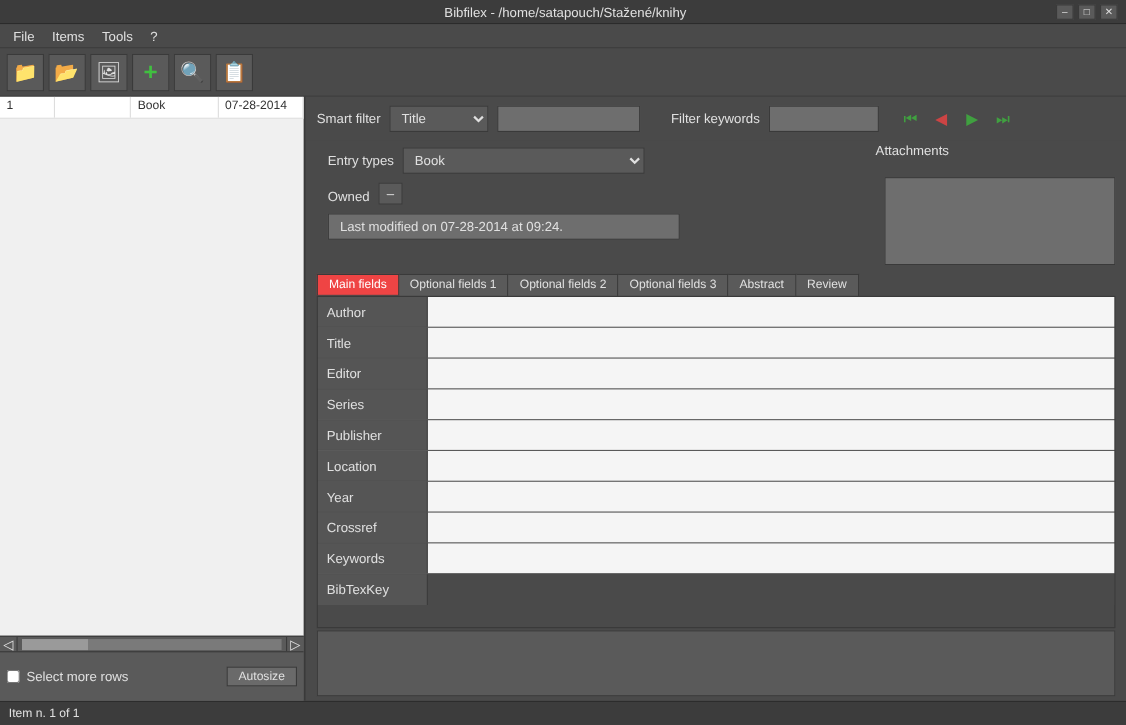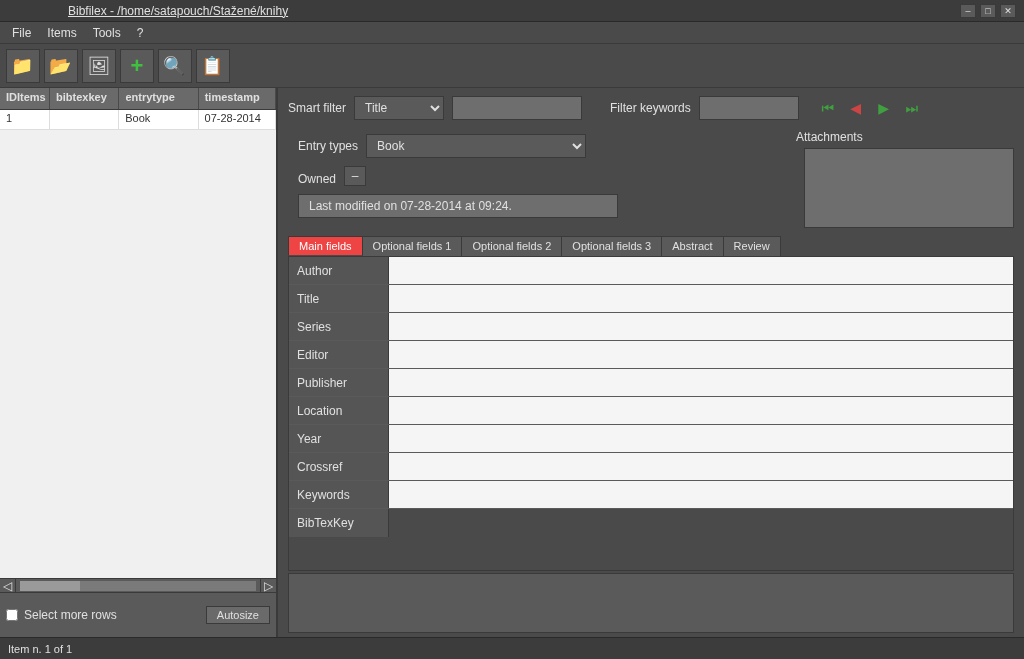--- a/index.html
+++ b/index.html
@@ -20,21 +20,21 @@
       display: flex;
       align-items: center;
       justify-content: space-between;
       padding: 0 8px;
       border-bottom: 1px solid #2a2a2a;
     }
     .title-bar-title {
       font-size: 12px;
       color: #e0e0e0;
       flex: 1;
-      text-decoration: underline;
+      text-align: center;
     }
     .title-bar-controls {
       display: flex;
       gap: 4px;
     }
     .title-bar-btn {
       width: 16px;
       height: 14px;
       background: #5a5a5a;
       border: 1px solid #3a3a3a;
@@ -427,26 +427,20 @@
   </div>
   <div class="toolbar-btn">
     <span style="font-size:18px;">📋</span>
   </div>
 </div>
 
 <div class="main-layout">
 
   <div class="left-panel">
 
-    <div class="table-header">
-      <div class="table-col-header col-id">IDItems</div>
-      <div class="table-col-header col-bibtex">bibtexkey</div>
-      <div class="table-col-header col-entry">entrytype</div>
-      <div class="table-col-header col-timestamp">timestamp</div>
-    </div>
 
     <div class="table-body">
       <div class="table-row">
         <div class="table-cell col-id">1</div>
         <div class="table-cell col-bibtex"></div>
         <div class="table-cell col-entry">Book</div>
         <div class="table-cell col-timestamp">07-28-2014</div>
       </div>
     </div>
 
@@ -503,21 +497,21 @@
           <span class="entry-label">Owned</span>
           <button class="owned-btn">–</button>
         </div>
 
         <div class="modified-row">
           <div class="modified-box">Last modified on 07-28-2014 at 09:24.</div>
         </div>
       </div>
 
       <div style="display:flex; flex-direction:column; align-items:flex-start; padding-left:10px;">
-        <span class="entry-label" style="margin-bottom:4px;">Attachments</span>
+        <span class="entry-label" style="margin-bottom:17px;">Attachments</span>
         <div class="attachments-box"></div>
       </div>
     </div>
 
     <div class="tabs-row">
       <div class="tab active">Main fields</div>
       <div class="tab">Optional fields 1</div>
       <div class="tab">Optional fields 2</div>
       <div class="tab">Optional fields 3</div>
       <div class="tab">Abstract</div>
@@ -527,25 +521,25 @@
     <div class="fields-area">
       <div class="field-row">
         <div class="field-label">Author</div>
         <input class="field-input" type="text" style="">
       </div>
       <div class="field-row">
         <div class="field-label">Title</div>
         <input class="field-input" type="text" style="">
       </div>
       <div class="field-row">
+        <div class="field-label">Editor</div>
+        <input class="field-input" type="text" style="">
+      </div>
+      <div class="field-row">
         <div class="field-label">Series</div>
-        <input class="field-input" type="text" style="">
-      </div>
-      <div class="field-row">
-        <div class="field-label">Editor</div>
         <input class="field-input" type="text" style="">
       </div>
       <div class="field-row">
         <div class="field-label">Publisher</div>
         <input class="field-input" type="text" style="">
       </div>
       <div class="field-row">
         <div class="field-label">Location</div>
         <input class="field-input" type="text" style="">
       </div>

